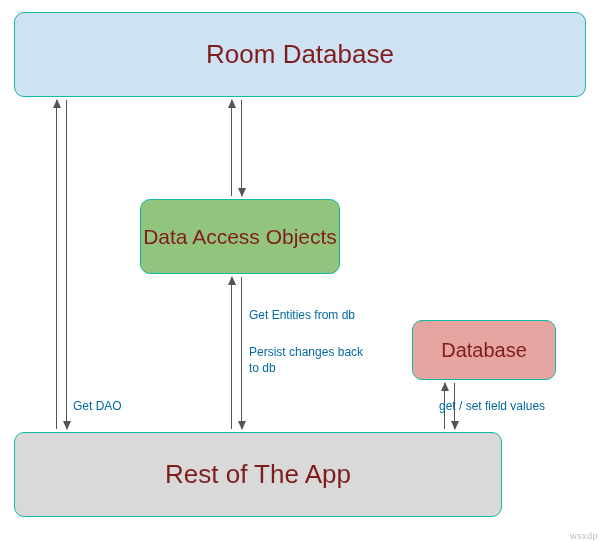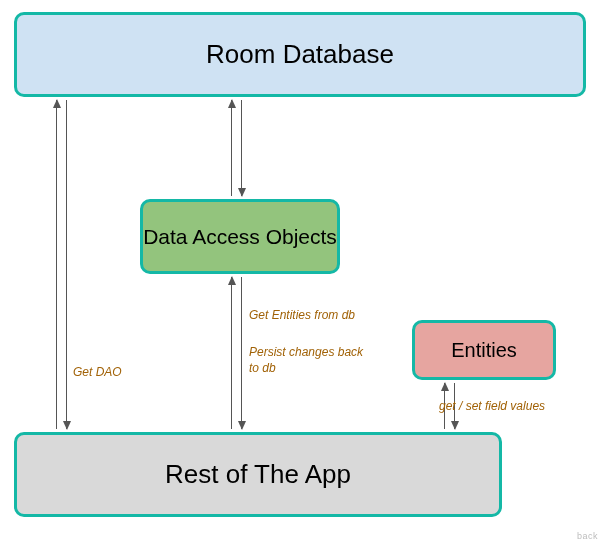--- a/index.html
+++ b/index.html
@@ -6,27 +6,27 @@
     body {
       width: 600px;
       height: 542px;
       position: relative;
       background: #fff;
       font-family: Arial, sans-serif;
       overflow: hidden;
     }
     .box {
       position: absolute;
-      border: 3px solid #14b8a6;
+      border: 1px solid #14b8a6;
       border-radius: 10px;
       display: flex;
       align-items: center;
       justify-content: center;
       font-size: 22px;
-      color: #000000;
+      color: #7f1d1d;
     }
     .box-db {
       left: 14px; top: 12px;
       width: 572px; height: 85px;
       background: #cfe2f3;
       font-size: 26px;
     }
     .box-dao {
       left: 140px; top: 199px;
       width: 200px; height: 75px;
@@ -69,25 +69,24 @@
     .a2d { left: 241px; top: 100px; height: 96px; }
     
     .a3u { left: 231px; top: 277px; height: 152px; }
     .a3d { left: 241px; top: 277px; height: 152px; }
     
     .a4u { left: 444px; top: 383px; height: 46px; }
     .a4d { left: 454px; top: 383px; height: 46px; }
     .label {
       position: absolute;
       font-size: 12px;
-      color: #a16207;
+      color: #0369a1;
       line-height: 1.35;
-      font-style: italic;
     }
-    .lbl-dao { left: 73px; top: 364px; }
+    .lbl-dao { left: 73px; top: 398px; }
     .lbl-get-ent { left: 249px; top: 307px; }
     .lbl-persist { left: 249px; top: 344px; width: 120px; }
     .lbl-field { left: 439px; top: 398px; }
     .watermark {
       position: absolute;
       right: 2px; bottom: 1px;
       font-size: 9px;
       color: #bdbdbd;
       letter-spacing: 0.5px;
     }
@@ -97,21 +96,21 @@
 
 <div class="box box-db">
   <span>Room Database</span>
 </div>
 
 <div class="box box-dao">
   <span>Data Access Objects</span>
 </div>
 
 <div class="box box-ent">
-  <span>Entities</span>
+  <span>Database</span>
 </div>
 
 <div class="box box-app">
   <span>Rest of The App</span>
 </div>
 
 <div class="arrow up a1u"></div>
 <div class="arrow down a1d"></div>
 
 <div class="arrow up a2u"></div>
@@ -121,13 +120,13 @@
 <div class="arrow down a3d"></div>
 
 <div class="arrow up a4u"></div>
 <div class="arrow down a4d"></div>
 
 <div class="label lbl-dao">Get DAO</div>
 <div class="label lbl-get-ent">Get Entities from db</div>
 <div class="label lbl-persist">Persist changes back to db</div>
 <div class="label lbl-field">get / set field values</div>
 
-<div class="watermark">back</div>
+<div class="watermark">wsxdp</div>
 
 </body></html>

